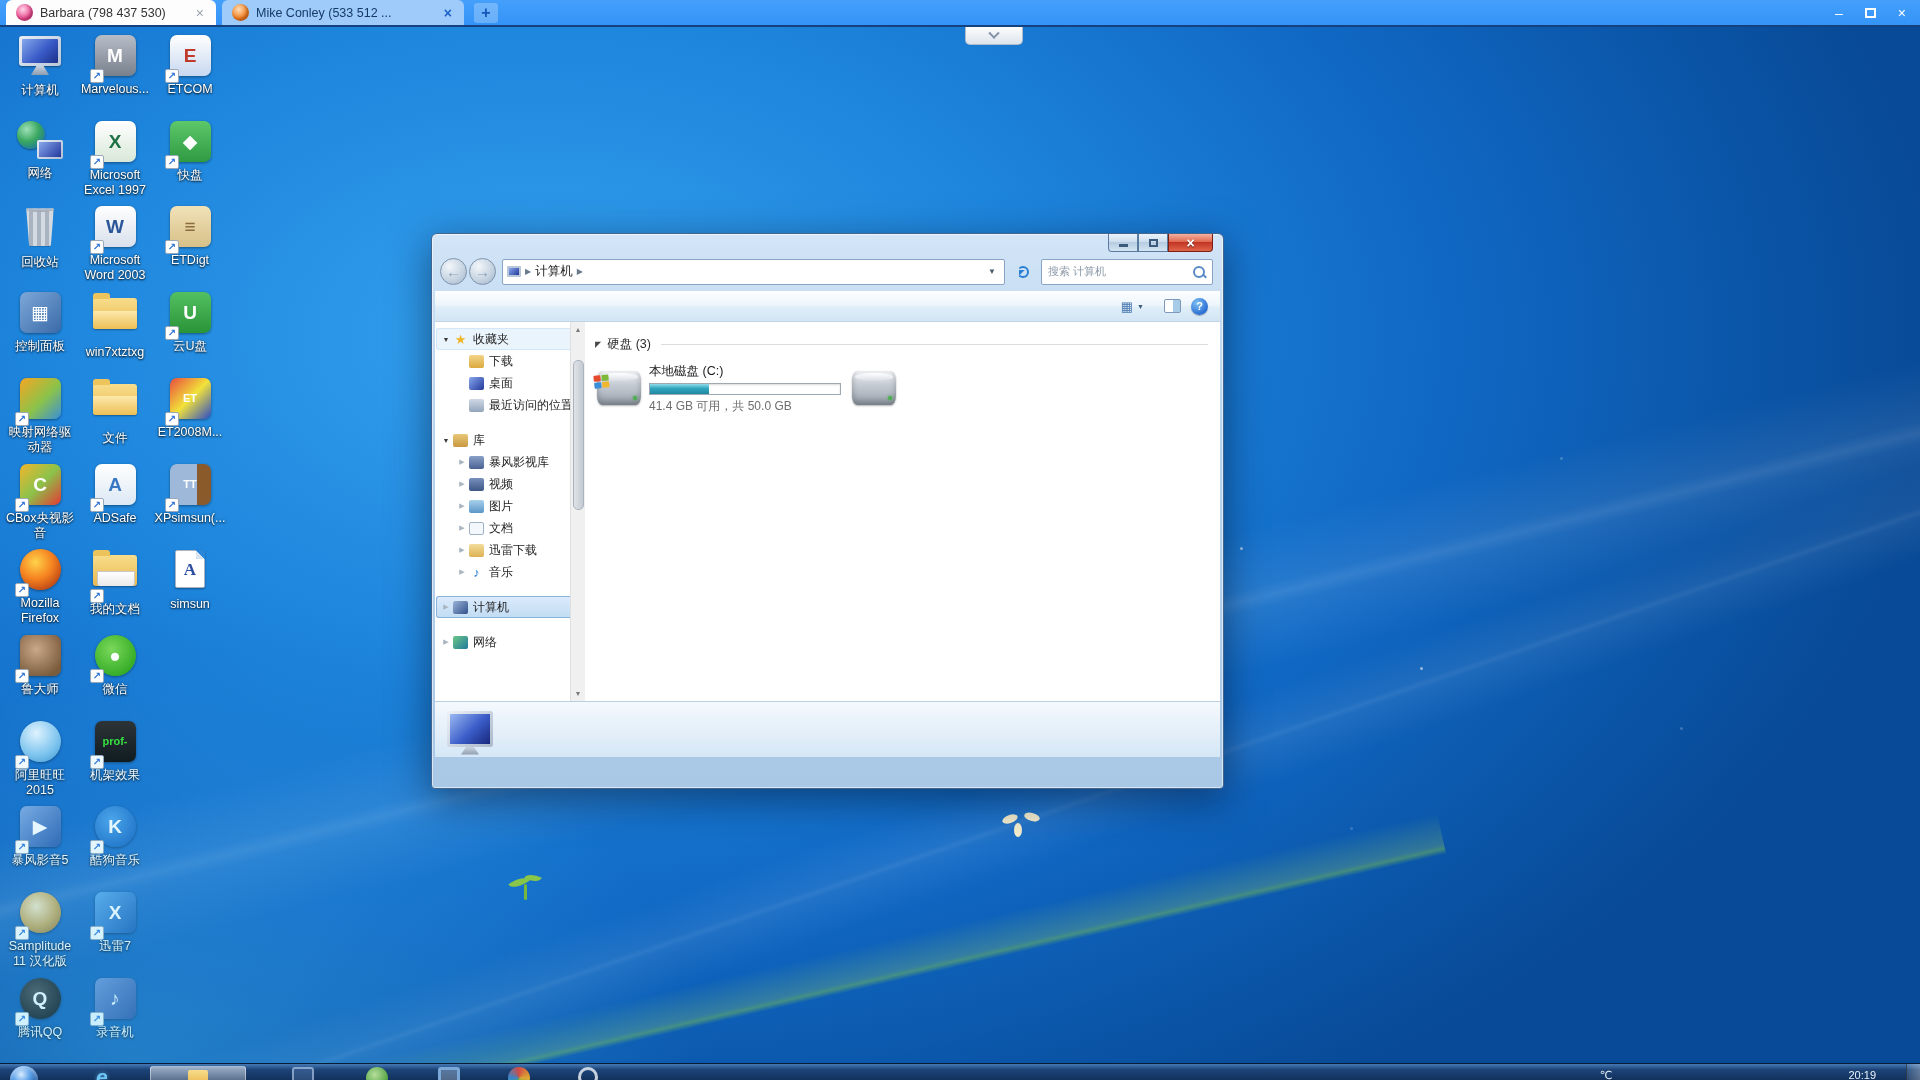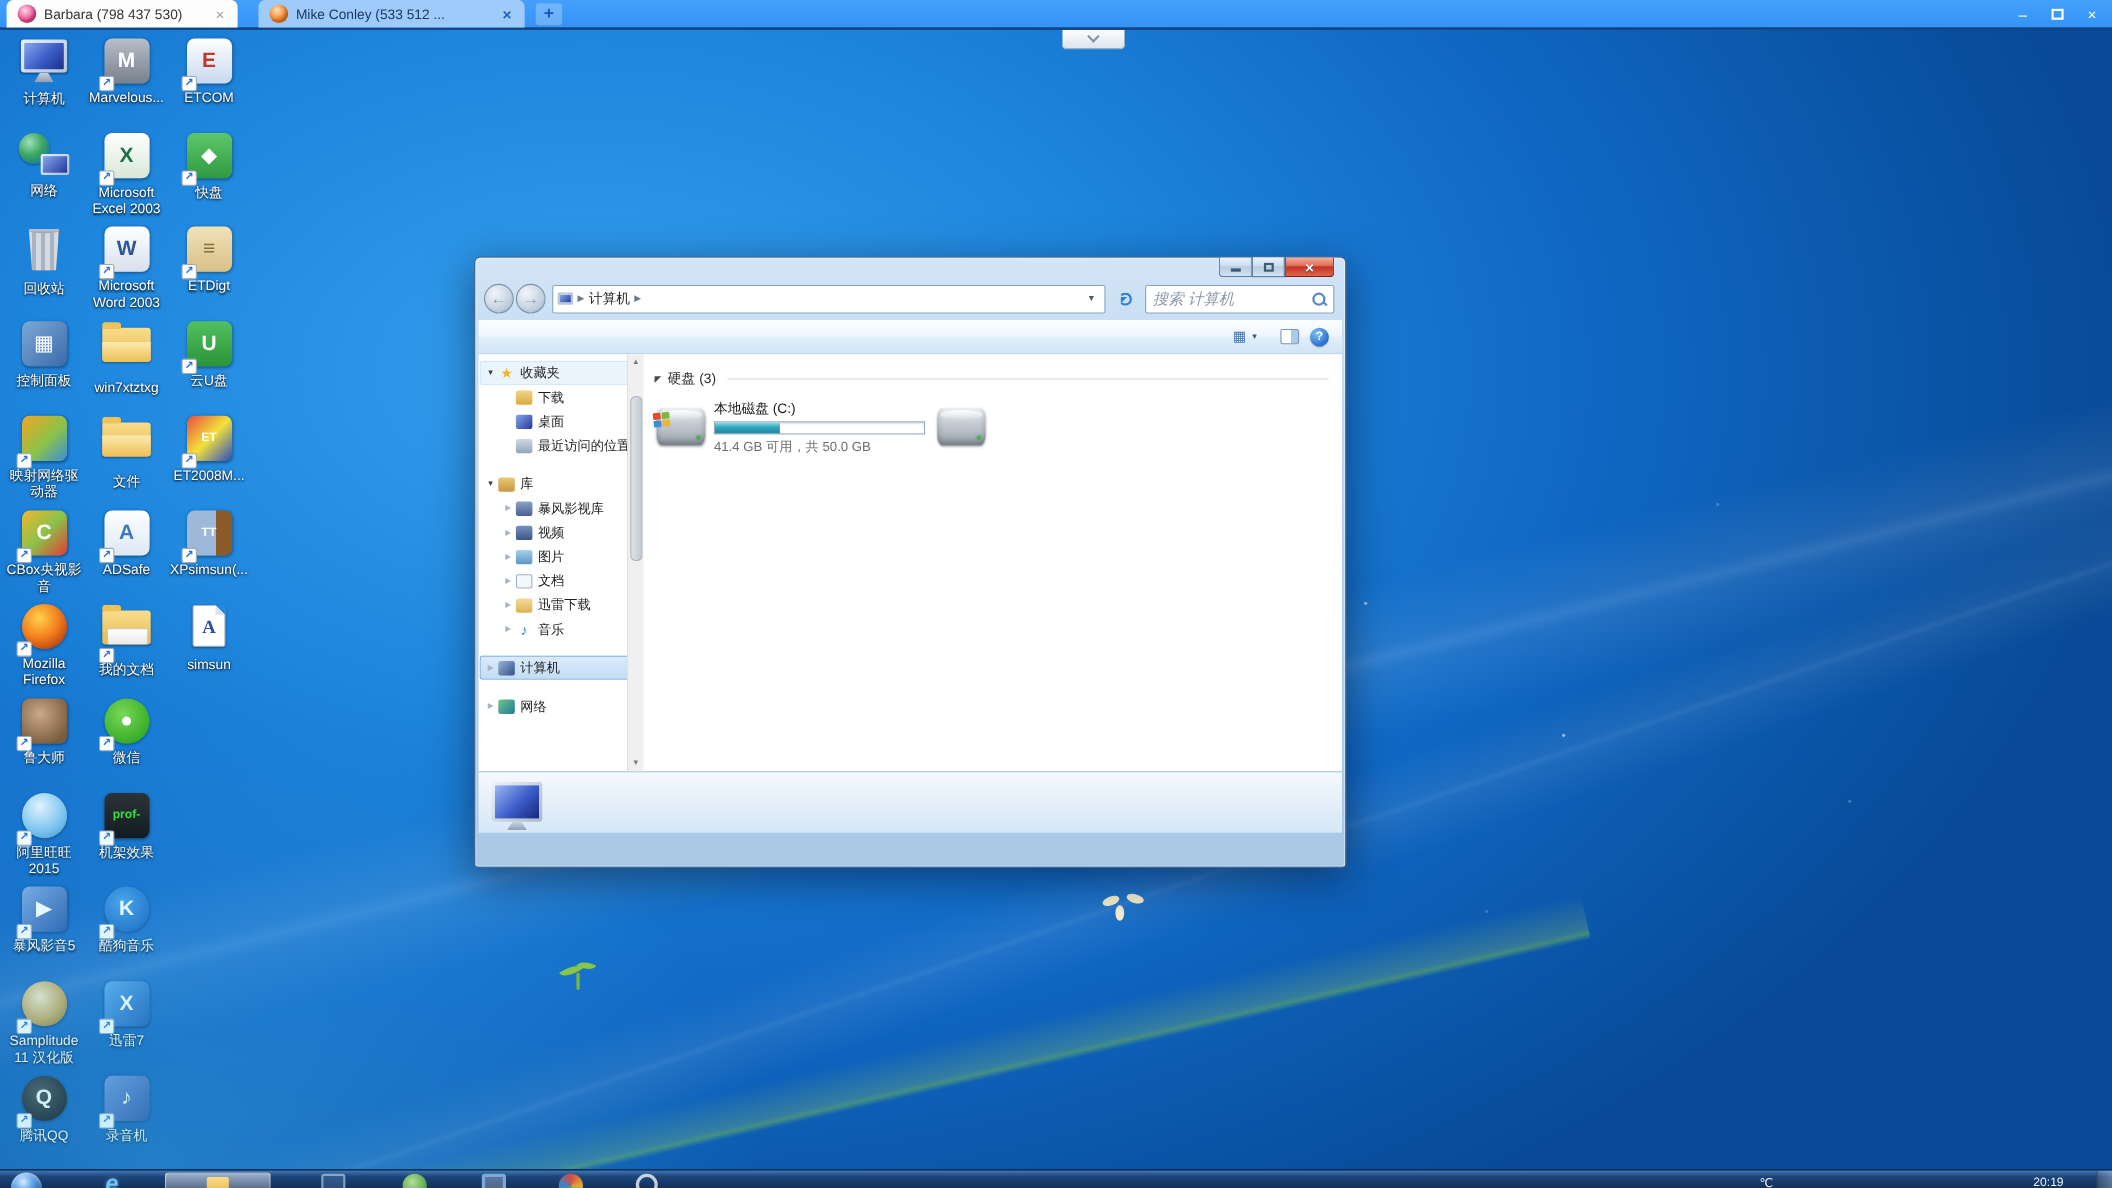--- a/index.html
+++ b/index.html
@@ -3,21 +3,21 @@
 <meta charset="utf-8">
 <style>
   html,body{margin:0;padding:0;background:#222;}
   *{box-sizing:border-box;font-family:"Liberation Sans","DejaVu Sans",sans-serif;}
   #stage{position:relative;width:1920px;height:1080px;overflow:hidden;background:#0a58ac;}
 
   
   #tabbar{position:absolute;left:0;top:0;width:1920px;height:27px;background:linear-gradient(180deg,#45a0fb,#3493f8);border-bottom:2px solid #15417e;display:flex;align-items:stretch;z-index:60;}
   .tab{display:flex;align-items:center;gap:7px;padding:0 10px;border-radius:6px 6px 0 0;cursor:default;}
   .tab.active{background:#fdfdfd;color:#333;margin-left:6px;width:210px;}
-  .tab.inactive{background:#9ecbfa;color:#173a66;width:242px;margin-left:19px;align-items:center;}
+  .tab.inactive{background:#9ecbfa;color:#173a66;width:242px;margin-left:6px;align-items:center;}
   .avatar{width:17px;height:17px;border-radius:50%;flex:0 0 17px;box-shadow:inset -2px -2px 3px rgba(0,0,0,.25);}
   .tab-label{font-size:12.5px;white-space:nowrap;overflow:hidden;flex:1;}
   .tab-close{font-size:14px;line-height:14px;color:#9aa5b1;padding:0 2px;}
   .tab.inactive .tab-close{color:#1d62c8;font-weight:bold;}
   .newtab{align-self:center;margin-left:10px;width:24px;height:20px;border-radius:3px;background:rgba(255,255,255,.25);color:#1257b8;font-size:16px;font-weight:bold;text-align:center;line-height:19px;}
   #client-controls{margin-left:auto;display:flex;align-items:center;gap:22px;padding-right:14px;color:#fff;}
   #client-controls .cbtn{font-size:14px;line-height:14px;}
   .cbtn-max{width:11px;height:10px;border:2px solid #fff;display:inline-block;}
 
   
@@ -85,21 +85,21 @@
   .navbtn{width:27px;height:27px;border-radius:50%;background:radial-gradient(circle at 35% 30%,#f2f6fa,#c4d2e0 60%,#9fb2c6);border:1px solid #7e94ac;color:#8aa0b8;font-size:15px;line-height:25px;text-align:center;}
   .navbtn.fwd{margin-left:-4px;}
   #addressbar{flex:1;height:26px;background:#fff;border:1px solid #88a5c4;border-radius:2px;display:flex;align-items:center;padding:0 4px;gap:4px;font-size:12.5px;color:#1e1e1e;}
   .mini-mon{width:14px;height:11px;background:linear-gradient(135deg,#86a8ec,#24379c);border:2px solid #b9c6d8;border-radius:1px;}
   .crumb-sep{color:#6a7a8c;font-size:8px;}
   #addressbar .spacer{flex:1;}
   .addr-drop{color:#4a5a6c;font-size:8px;padding:0 4px;}
   #refresh{width:24px;height:24px;display:flex;align-items:center;justify-content:center;}
   #refresh i{width:12px;height:12px;border:2px solid #2a7fd4;border-left-color:transparent;border-radius:50%;position:relative;display:block;}
   #refresh i::after{content:"";position:absolute;left:-4px;top:-2px;border:4px solid transparent;border-right-color:#2a7fd4;transform:rotate(45deg);}
-  #searchbox{width:172px;height:26px;background:#fff;border:1px solid #88a5c4;border-radius:2px;display:flex;align-items:center;padding:0 6px;font-size:14px;color:#8c9aa8;font-style:italic;}
+  #searchbox{width:172px;height:26px;background:#fff;border:1px solid #88a5c4;border-radius:2px;display:flex;align-items:center;padding:0 6px;font-size:11px;color:#8c9aa8;}
   #searchbox .stext{flex:1;}
   .mag{position:relative;width:14px;height:14px;}
   .mag::before{content:"";position:absolute;left:1px;top:1px;width:8px;height:8px;border:2px solid #5a89c8;border-radius:50%;}
   .mag::after{content:"";position:absolute;left:10px;top:10px;width:5px;height:2px;background:#5a89c8;transform:rotate(45deg);}
   #x-menubar{height:22px;background:#f6f9fc;border-top:1px solid #e0e8f0;display:flex;align-items:center;padding:0 4px;margin:0 3px;}
   .menuitem{font-size:12px;color:#1e1e1e;padding:2px 8px;}
   #x-cmdbar{height:31px;margin:0 3px;background:linear-gradient(180deg,#fdfeff 0%,#eef6fc 45%,#dfeef9 55%,#d2e5f4 100%);border-bottom:1px solid #c2d4e4;display:flex;align-items:center;padding:0 8px;}
   .cmditem{font-size:12px;color:#1e3c64;padding:4px 10px;display:flex;align-items:center;gap:4px;}
   .cmd-drop{font-size:7px;color:#3c5a7c;}
   #cmd-right{margin-left:auto;display:flex;align-items:center;gap:10px;padding-right:4px;}
@@ -320,21 +320,21 @@
           </div>
           <div class="ilabel">Marvelous...</div>
         </div>
         <div class="dicell" style="left: 78px; top: 91.7px;">
           <div class="ibox">
             <div class="i-tile" style="background: linear-gradient(rgb(255, 255, 255), rgb(216, 232, 216));">
               <span class="tglyph" style="color: rgb(30, 113, 69);">X</span>
             </div>
             <span class="shortcut">↗</span>
           </div>
-          <div class="ilabel">Microsoft Excel 2003</div>
+          <div class="ilabel">Microsoft Excel 1997</div>
         </div>
         <div class="dicell" style="left: 78px; top: 177.4px;">
           <div class="ibox">
             <div class="i-tile" style="background: linear-gradient(rgb(255, 255, 255), rgb(216, 224, 236));">
               <span class="tglyph" style="color: rgb(43, 87, 154);">W</span>
             </div>
             <span class="shortcut">↗</span>
           </div>
           <div class="ilabel">Microsoft Word 2003</div>
         </div>

